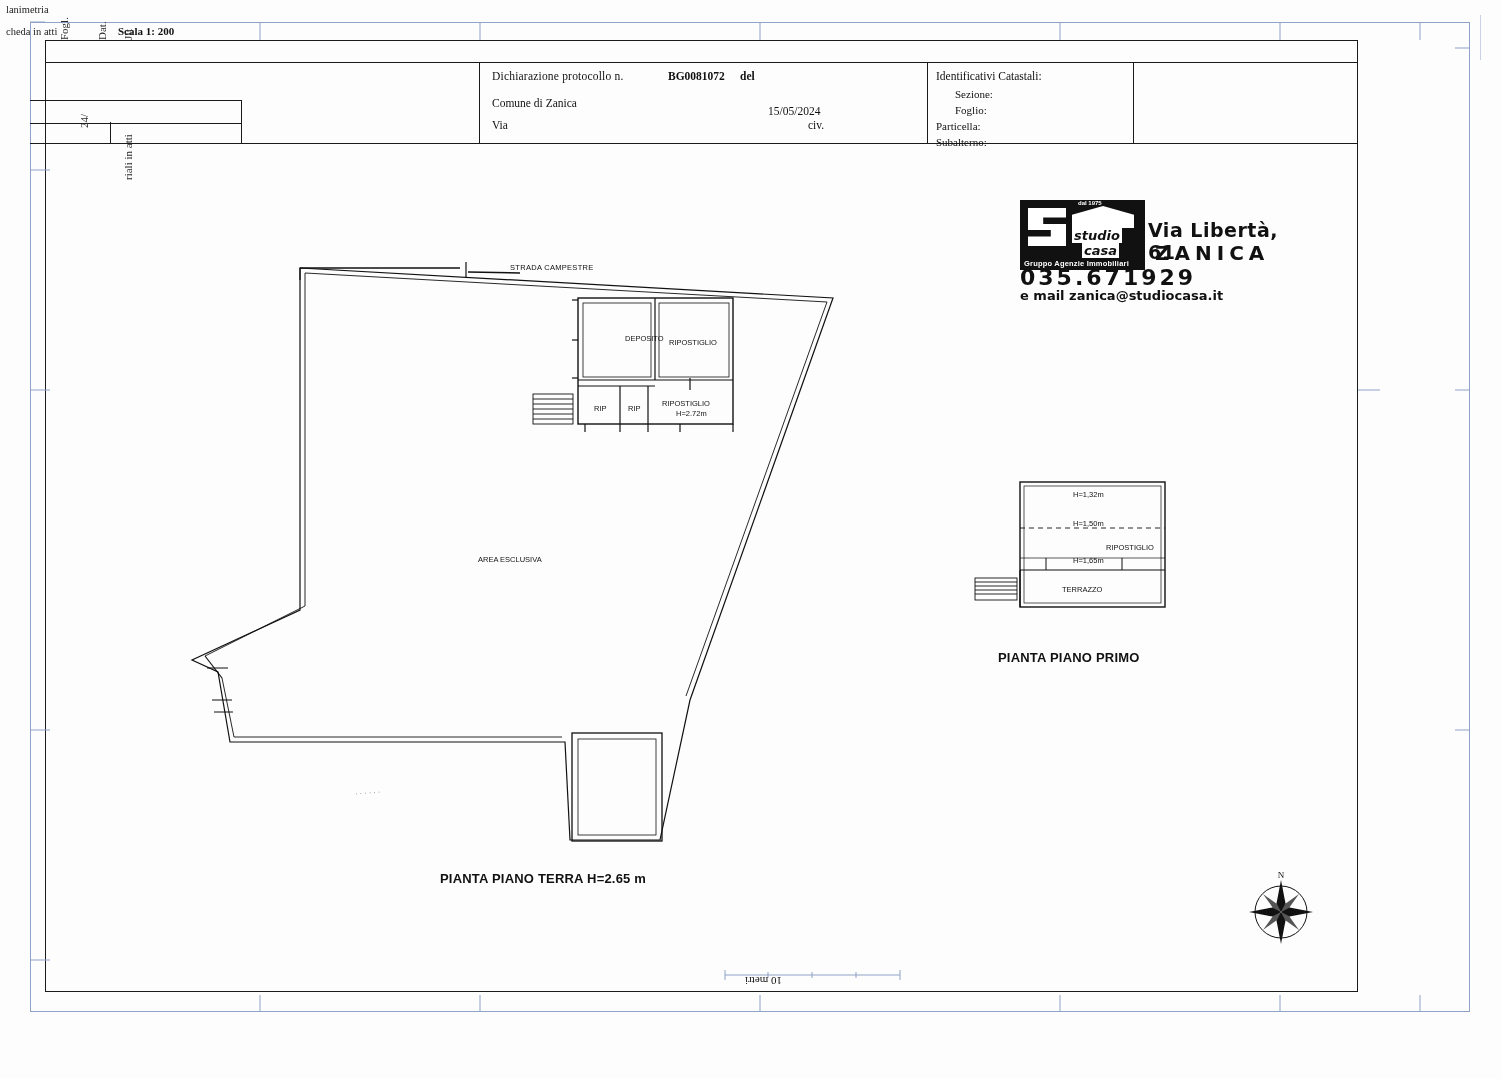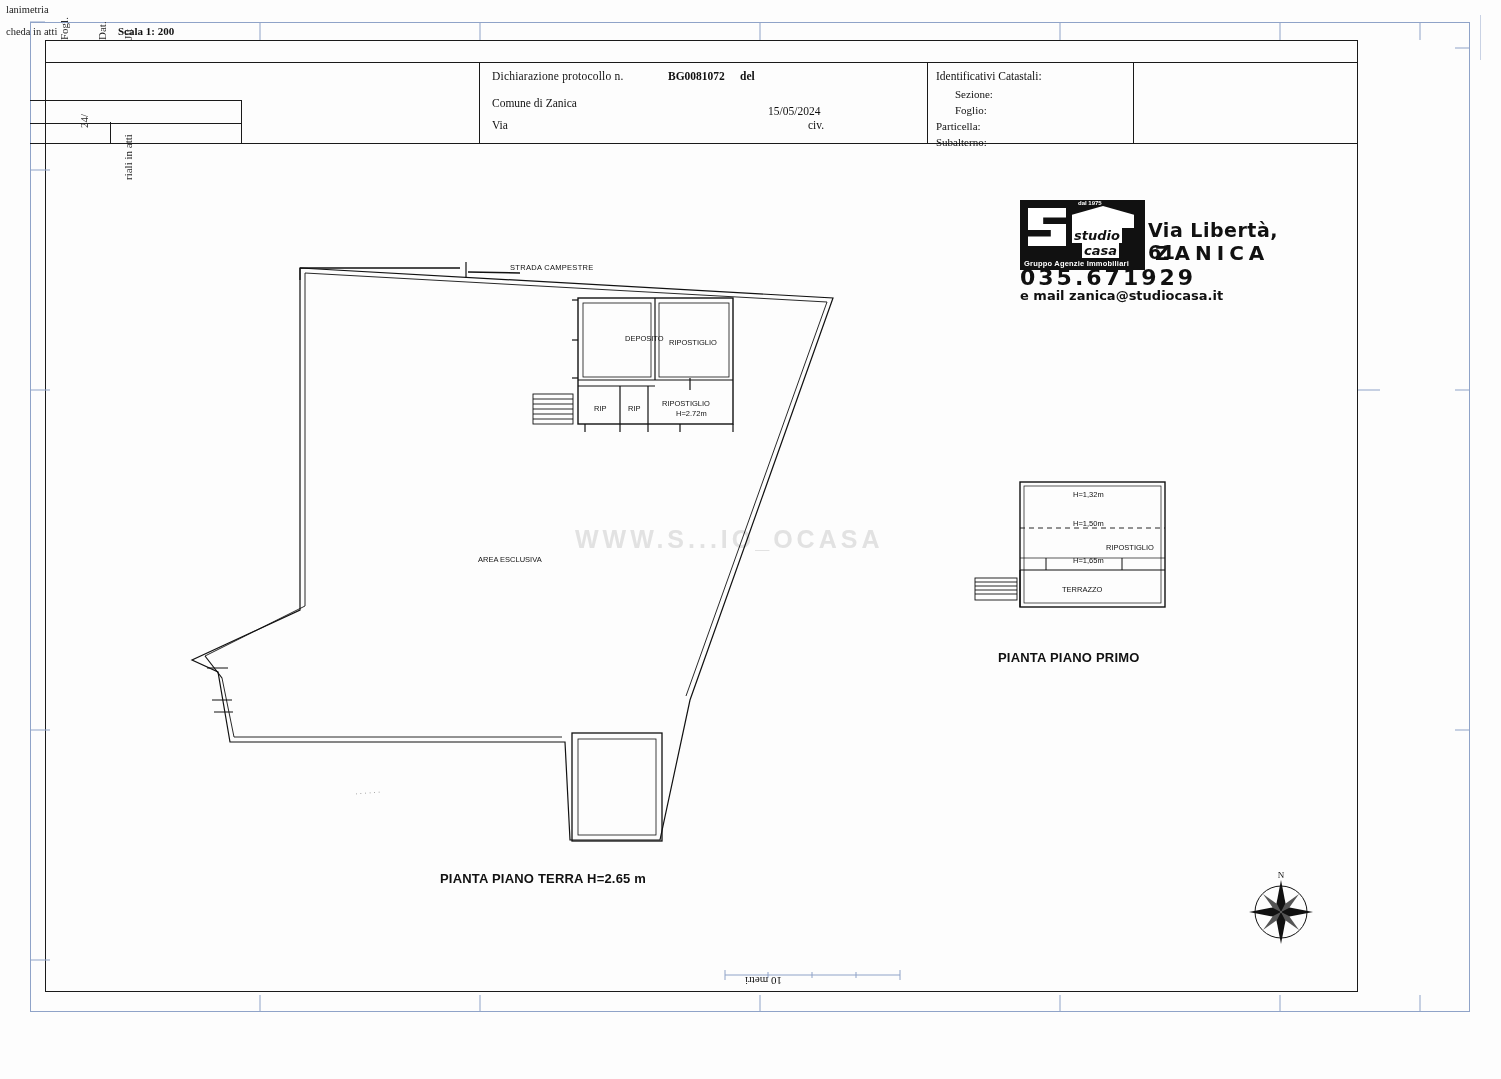--- a/index.html
+++ b/index.html
@@ -232,21 +232,20 @@
       <div class="t1">studio</div>
       <div class="t2">casa</div>
       <div class="t3">Gruppo Agenzie Immobiliari</div>
     </div>
     <div class="s2">Via Libertà, 61</div>
     <div class="s3">ZANICA</div>
     <div class="s4">035.671929</div>
     <div class="s5">e mail zanica@studiocasa.it</div>
   </div>
 
-  <div class="watermark">WWW.S...IO_OCASA</div>
 
   <svg width="1501" height="1079">
     <g fill="none" stroke="#111" stroke-width="1.2">
 
       <path d="M300 268 L833 298 L690 700 L660 840 L570 840 L565 742 L230 742 L218 672 L192 660 L300 610 L300 268 Z"></path>
 
       <path d="M305 273 L827 302" stroke-width="0.9"></path>
       <path d="M827 302 L686 696" stroke-width="0.9"></path>
       <path d="M305 273 L305 606" stroke-width="0.9"></path>
       <path d="M305 606 L205 656" stroke-width="0.9"></path>

